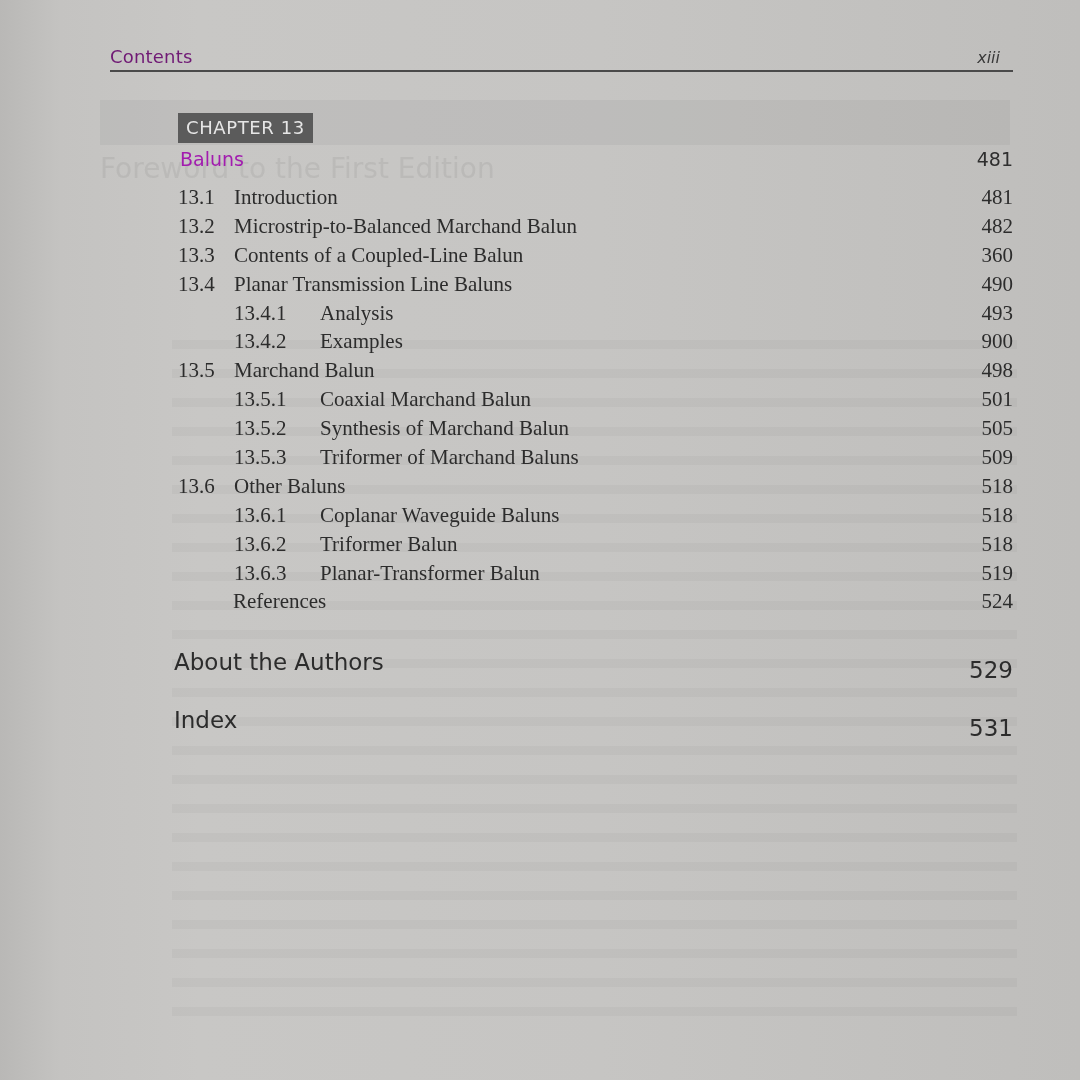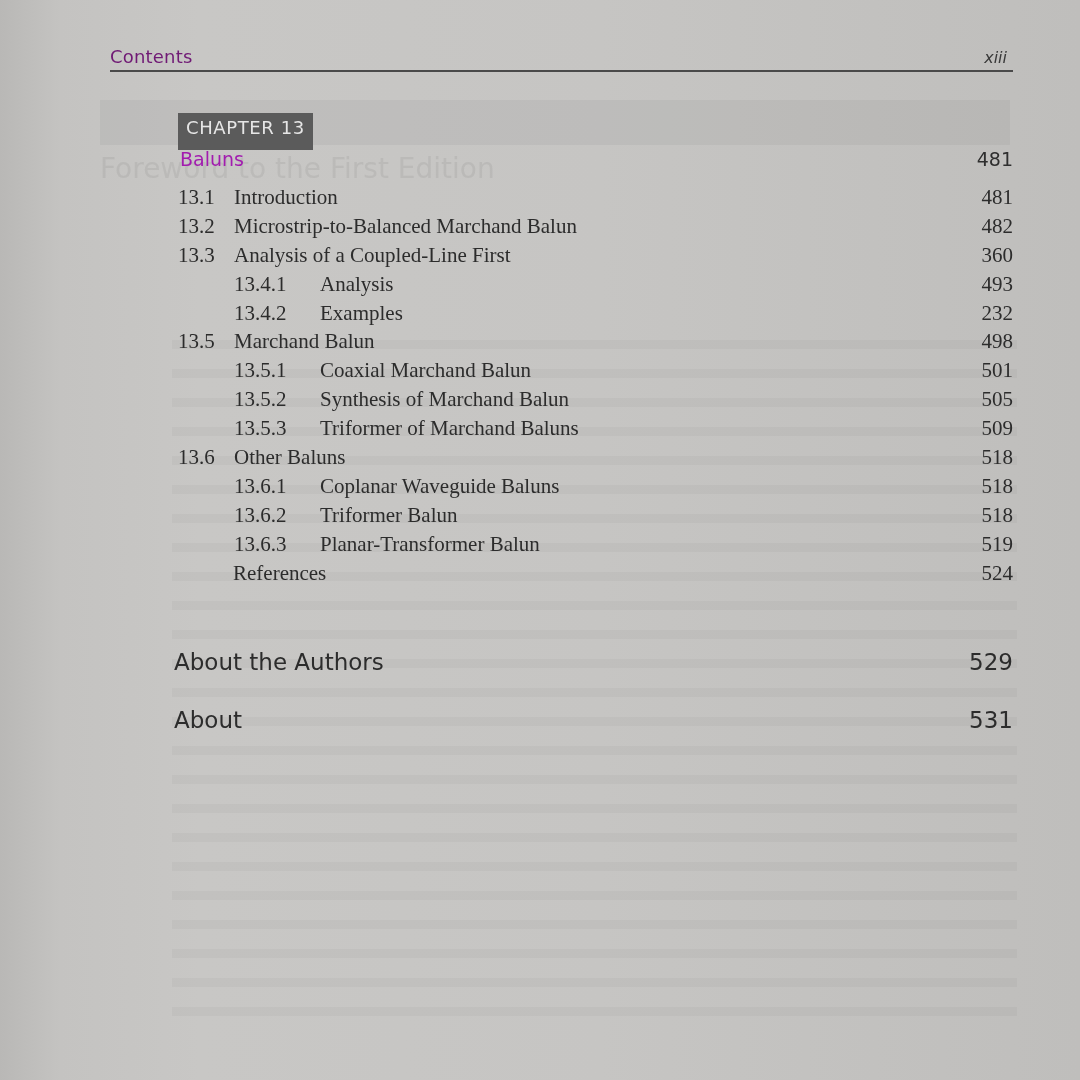--- a/index.html
+++ b/index.html
@@ -31,21 +31,21 @@
       position: absolute;
       left: 0;
       top: 0;
       font-family: "DejaVu Sans", sans-serif;
       font-size: 18px;
       color: #701a75;
       letter-spacing: 0.2px;
     }
     .running-header .hdr-page {
       position: absolute;
-      right: 8px;
+      right: 15px;
       top: 2px;
       font-family: "DejaVu Sans", sans-serif;
       font-style: italic;
       font-size: 16px;
       color: #3a3a3a;
     }
     .hdr-rule {
       position: absolute;
       left: 110px;
       top: 70px;
@@ -85,21 +85,21 @@
       margin-bottom: 0;
       border-bottom: 9px solid rgba(110,110,110,0.06);
       box-sizing: border-box;
     }
 
     
     .chapter-tag {
       position: absolute;
       left: 178px;
       top: 113px;
-      height: 37px;
+      height: 30px;
       padding: 0 8px;
       background: #5b5b5b;
       color: #e6e6e6;
       font-family: "DejaVu Sans", sans-serif;
       font-size: 18px;
       line-height: 30px;
       letter-spacing: 0.6px;
     }
     .chapter-title {
       position: absolute;
@@ -151,21 +151,21 @@
       width: 839px;
       font-family: "DejaVu Sans", sans-serif;
       font-size: 23px;
       color: #2c2c2c;
       height: 28px;
       line-height: 28px;
     }
     .backmatter .pg {
       position: absolute;
       right: 0;
-      top: 0;
+      top: 8px;
       margin-left: 10px;
     }
     .bm-authors { top: 648px; }
     .bm-index { top: 706px; }
   </style>
 </head>
 <body>
 
 <div class="page">
 
@@ -211,30 +211,34 @@
   <div class="toc">
     <div class="toc-row level-1">
       <span class="num">13.1</span><span class="lbl">Introduction</span>
       <span class="pg">481</span>
     </div>
     <div class="toc-row level-1">
       <span class="num">13.2</span><span class="lbl">Microstrip-to-Balanced Marchand Balun</span>
       <span class="pg">482</span>
     </div>
     <div class="toc-row level-1">
-      <span class="num">13.3</span><span class="lbl">Analysis of a Coupled-Line First</span>
+      <span class="num">13.3</span><span class="lbl">Contents of a Coupled-Line Balun</span>
       <span class="pg">360</span>
+    </div>
+    <div class="toc-row level-1">
+      <span class="num">13.4</span><span class="lbl">Planar Transmission Line Baluns</span>
+      <span class="pg">490</span>
     </div>
     <div class="toc-row level-2">
       <span class="num">13.4.1</span><span class="lbl">Analysis</span>
       <span class="pg">493</span>
     </div>
     <div class="toc-row level-2">
       <span class="num">13.4.2</span><span class="lbl">Examples</span>
-      <span class="pg">232</span>
+      <span class="pg">900</span>
     </div>
     <div class="toc-row level-1">
       <span class="num">13.5</span><span class="lbl">Marchand Balun</span>
       <span class="pg">498</span>
     </div>
     <div class="toc-row level-2">
       <span class="num">13.5.1</span><span class="lbl">Coaxial Marchand Balun</span>
       <span class="pg">501</span>
     </div>
     <div class="toc-row level-2">
@@ -265,17 +269,17 @@
       <span class="lbl">References</span>
       <span class="pg">524</span>
     </div>
   </div>
 
   <div class="backmatter bm-authors">
     <span>About the Authors</span>
     <span class="pg">529</span>
   </div>
   <div class="backmatter bm-index">
-    <span>About</span>
+    <span>Index</span>
     <span class="pg">531</span>
   </div>
 
 </div>
 
 </body></html>

